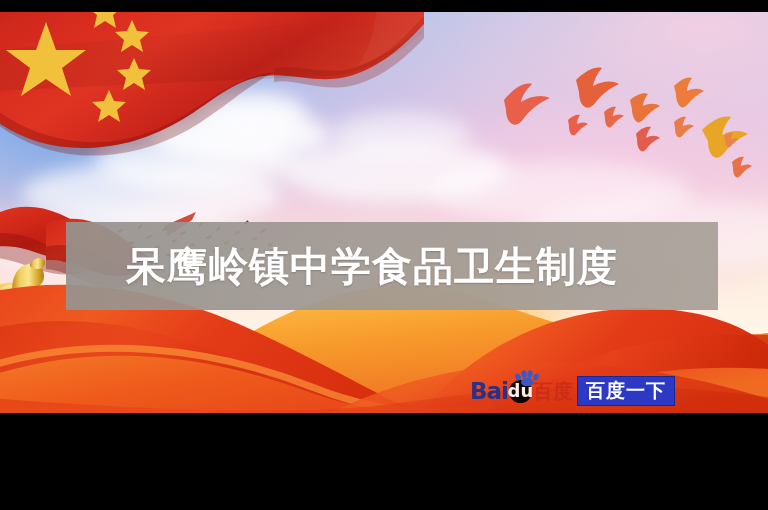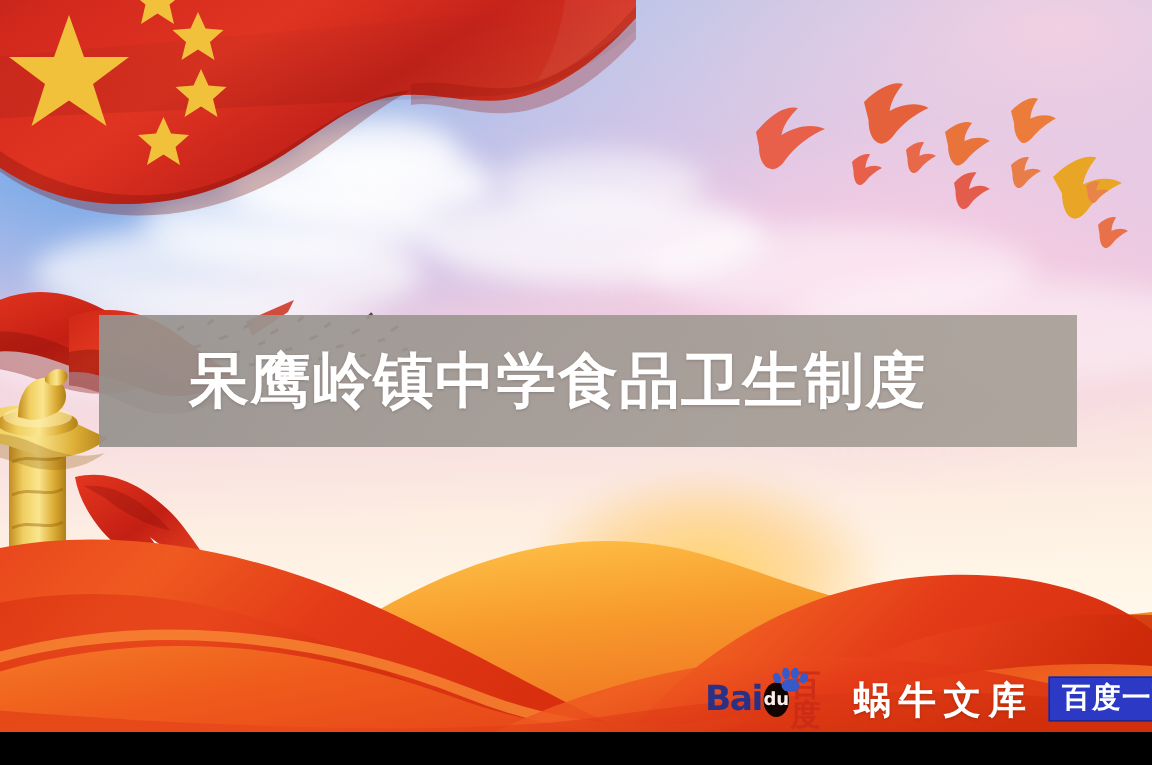--- a/index.html
+++ b/index.html
@@ -1,22 +1,23 @@
 <!DOCTYPE html>
 <html><head>
 <meta charset="utf-8">
 <style>
   html,body{margin:0;padding:0;background:#000;}
   body{font-family:"DejaVu Sans","Liberation Sans",sans-serif;}
 
   #stage{
     position:relative;
-    width:768px;height:488px;
+    width:768px;height:401px;
     overflow:hidden;
     background:#f7e9e2;
+    margin-top:12px;
   }
 
   
   .sky{
     position:absolute;inset:0;
     background:
       radial-gradient(120% 95% at 92% 4%,  rgba(246,208,226,.95) 0%, rgba(246,208,226,0) 55%),
       radial-gradient(110% 80% at 8% 2%,   rgba(116,170,232,.95) 0%, rgba(150,190,238,.35) 38%, rgba(150,190,238,0) 62%),
       linear-gradient(178deg,
         #8fbdea 0%,
@@ -112,21 +113,21 @@
     justify-content:center;
   }
   .baidu-bai{
     font-size:23px;font-weight:800;color:#1b2f8f;letter-spacing:-1px;
     font-family:"DejaVu Sans","Liberation Sans",sans-serif;
     line-height:1;
   }
   .baidu-du{
     display:inline-flex;align-items:center;justify-content:center;
     width:23px;height:23px;border-radius:50%;
-    background:#000000;color:#fff;font-size:12px;font-weight:800;
+    background:#000000;color:#fff;font-size:18px;font-weight:800;
     margin:0 1px;line-height:1;
     font-family:"DejaVu Sans","Liberation Sans",sans-serif;
   }
   .baidu-cn{
     font-size:20px;font-weight:800;color:#c82a17;letter-spacing:0px;
     font-family:"DejaVu Sans","Liberation Sans",sans-serif;line-height:1;
     opacity:.85;
   }
   .paw{position:absolute;left:44px;top:-6px;width:26px;height:16px;}
 
@@ -438,18 +439,17 @@
             <ellipse cx="4" cy="7" rx="2.6" ry="3.6" transform="rotate(-20 4 7)"></ellipse>
             <ellipse cx="10" cy="4" rx="2.6" ry="3.8" transform="rotate(-8 10 4)"></ellipse>
             <ellipse cx="16" cy="4" rx="2.6" ry="3.8" transform="rotate(8 16 4)"></ellipse>
             <ellipse cx="22" cy="7" rx="2.6" ry="3.6" transform="rotate(20 22 7)"></ellipse>
             <ellipse cx="13" cy="12" rx="6" ry="4.4"></ellipse>
           </g>
         </svg>
       </span>
     </div>
 
-    <div class="wenku">蜗牛文库</div>
 
     <div class="search-btn">百度一下</div>
   </div>
 
 </div>
 
 </body></html>

